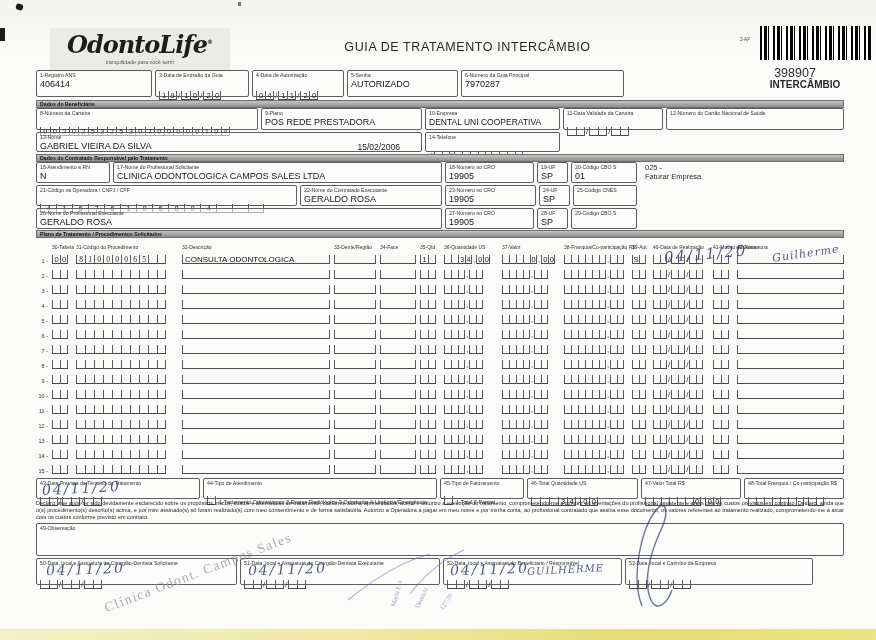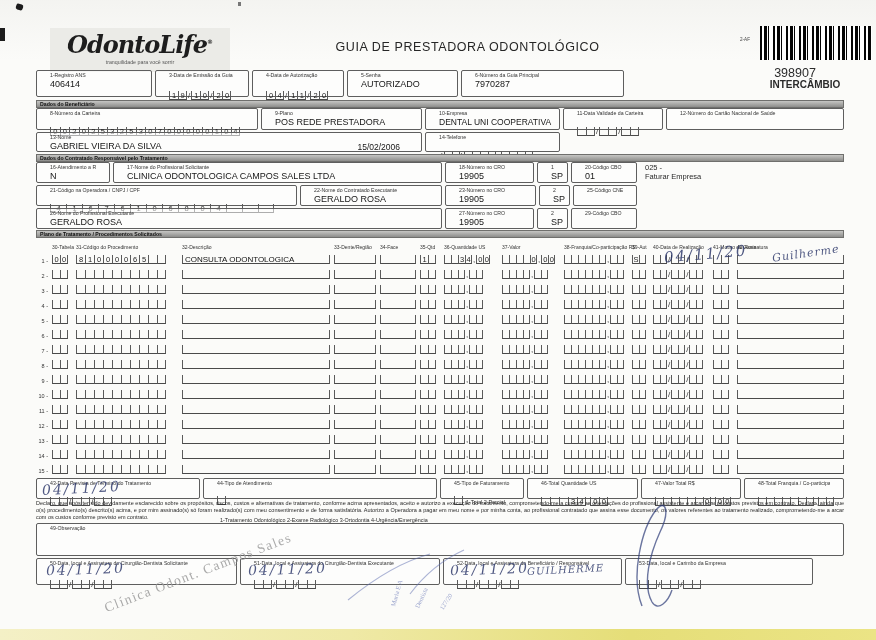--- a/index.html
+++ b/index.html
@@ -2,21 +2,21 @@
 <html><head>
 <meta charset="utf-8">
 <style>
   html,body{margin:0;padding:0;}
   .page{position:relative;width:876px;height:640px;background:#fbfbf9;overflow:hidden;
         font-family:"Liberation Sans",sans-serif;color:#222;}
   .page::before{content:"";position:absolute;inset:0;
         background:linear-gradient(180deg,rgba(230,230,225,.35),rgba(255,255,255,0) 60px);}
   
   .fbox{position:absolute;border:1px solid #5e5e5e;border-radius:2px;box-sizing:border-box;
-        padding:1px 13px;background:rgba(255,255,255,.55);}
+        padding:1px 3px;background:rgba(255,255,255,.55);}
   .flabel{font-size:5.2px;line-height:6.5px;color:#333;white-space:nowrap;overflow:hidden;}
   .fvalue{font-size:9px;line-height:11px;color:#161616;white-space:nowrap;}
   
   .cell{display:inline-block;width:var(--cw,8px);height:9px;border-left:1px solid #5a5a5a;
         border-bottom:1.3px solid #4a4a4a;font-size:7.5px;line-height:10px;text-align:center;
         color:#1c1c1c;vertical-align:bottom;box-sizing:border-box;}
   .cell.ge{border-right:1px solid #5a5a5a;}
   .sep{display:inline-block;font-size:8px;color:#333;padding:0 1px;line-height:9px;vertical-align:bottom;}
   .combwrap{display:inline-block;white-space:nowrap;}
   
@@ -72,21 +72,21 @@
 
   <div class="speck" style="left:16px;top:4px;width:7px;height:6px;border-radius:2px;transform:rotate(18deg)"></div>
   <div class="speck" style="left:0;top:28px;width:5px;height:13px"></div>
   <div class="speck" style="left:238px;top:2px;width:3px;height:4px;background:#777"></div>
   <div class="bottomband"></div>
 
   <div class="logo">
     <div class="logotext"><span>OdontoLife</span><sup>®</sup></div>
     <div class="tagline">tranquilidade para você sorrir</div>
   </div>
-  <div class="title">GUIA DE PRESTADORA ODONTOLÓGICO</div>
+  <div class="title">GUIA DE TRATAMENTO INTERCÂMBIO</div>
   <div class="formcode">2-AF</div>
   <div class="barcode"></div>
   <div class="gnum">398907</div>
   <div class="gtype">INTERCÂMBIO</div>
 
   <div class="fbox" style="left:36px;top:70px;width:116px;height:27px">
     <div class="flabel">1-Registro ANS</div>
     <div class="fvalue">406414</div>
   </div>
   <div class="fbox" style="left:155px;top:70px;width:94px;height:27px">
@@ -220,21 +220,21 @@
         <span class="thl" style="width: 64px;">38-Franquia/Co-participação R$</span>
         <span class="thl" style="width: 17px;">39-Aut</span>
         <span class="thl" style="width: 56px;">40-Data de Realização</span>
         <span class="thl" style="width: 20px;">41-Motivo da Glosa</span>
         <span class="thl" style="flex: 1 1 0%;">42-Assinatura</span>
       </div>
     <div>
         <div class="trow">
           <span class="tn">1 -</span>
           <span class="combwrap" style="width: 20px; --cw: 8px;"><span class="cell">0</span><span class="cell ge">0</span></span>
-          <span class="combwrap" style="width: 102px; --cw: 9px;"><span class="cell">8</span><span class="cell">1</span><span class="cell">0</span><span class="cell">0</span><span class="cell">0</span><span class="cell">0</span><span class="cell">6</span><span class="cell">5</span><span class="cell"></span><span class="cell ge"></span></span>
+          <span class="combwrap" style="width: 102px; font-family: Liberation Serif, serif; --cw: 9px;"><span class="cell">8</span><span class="cell">1</span><span class="cell">0</span><span class="cell">0</span><span class="cell">0</span><span class="cell">0</span><span class="cell">6</span><span class="cell">5</span><span class="cell"></span><span class="cell ge"></span></span>
           <span class="underline" style="width: 148px;">CONSULTA ODONTOLOGICA</span>
           <span class="bracket" style="width: 42px;"></span>
           <span class="bracket" style="width: 36px;"></span>
           <span class="combwrap" style="width: 20px; --cw: 8px;"><span class="cell">1</span><span class="cell ge"></span></span>
           <span class="combwrap" style="width: 54px; --cw: 7px;"><span class="cell"></span><span class="cell"></span><span class="cell">3</span><span class="cell ge">4</span><span class="sep">,</span><span class="cell">0</span><span class="cell ge">0</span></span>
           <span class="combwrap" style="width: 58px; --cw: 7px;"><span class="cell"></span><span class="cell"></span><span class="cell"></span><span class="cell"></span><span class="cell ge">0</span><span class="sep">,</span><span class="cell">0</span><span class="cell ge">0</span></span>
           <span class="combwrap" style="width: 64px; --cw: 7px;"><span class="cell"></span><span class="cell"></span><span class="cell"></span><span class="cell"></span><span class="cell"></span><span class="cell ge"></span><span class="sep">,</span><span class="cell"></span><span class="cell ge"></span></span>
           <span class="combwrap" style="width: 17px; --cw: 7px;"><span class="cell">S</span><span class="cell ge"></span></span>
           <span class="combwrap" style="width: 56px; --cw: 7px;"><span class="cell"></span><span class="cell ge"></span><span class="sep">/</span><span class="cell"></span><span class="cell ge"></span><span class="sep">/</span><span class="cell"></span><span class="cell ge"></span></span>
           <span class="combwrap" style="width: 20px; --cw: 8px;"><span class="cell"></span><span class="cell ge"></span></span>

